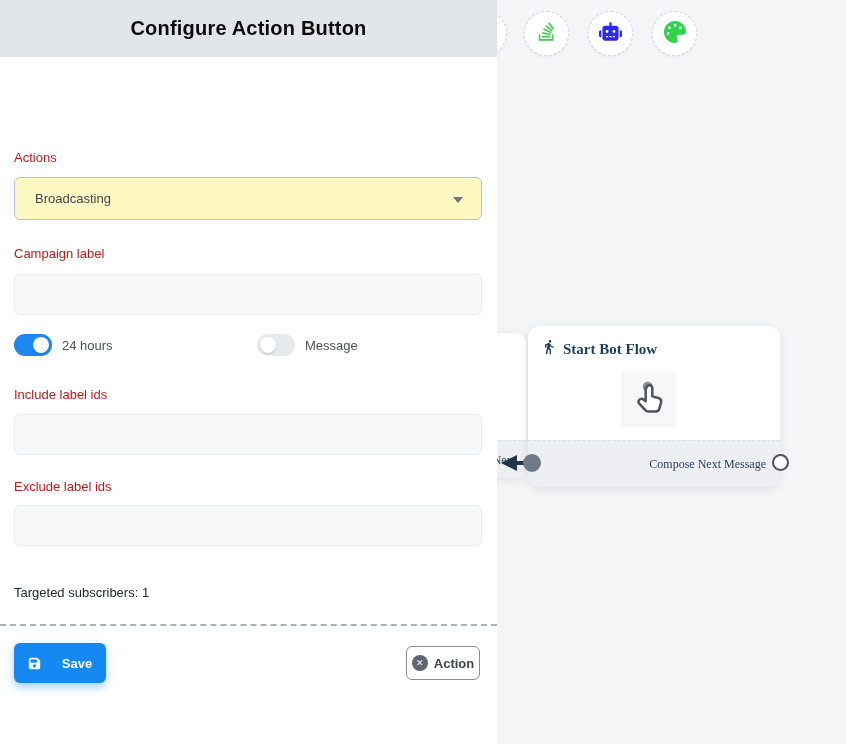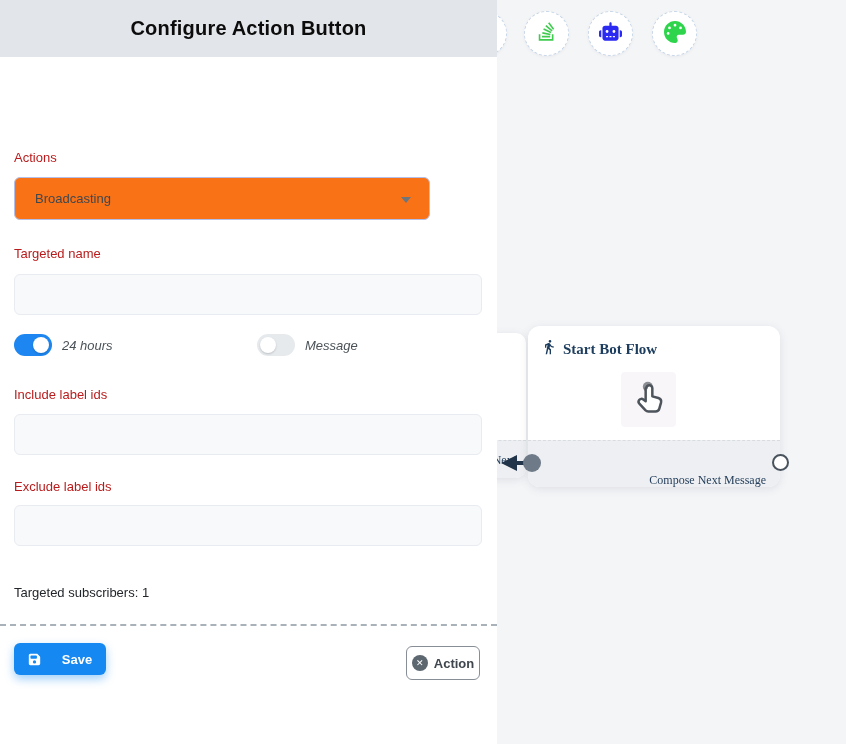--- a/index.html
+++ b/index.html
@@ -17,54 +17,54 @@
   #node-main { left:528px; top:326px; width:252px; height:161px; border-radius:12px; }
   .node-header { position:absolute; left:13px; top:13px; display:flex; align-items:center; gap:6px;
     color:#1d3d5e; font-size:15px; font-weight:700; }
   .tap-zone { position:absolute; left:93px; top:46px; width:55px; height:55px; background:#f9f6fa;
     border-radius:4px; display:flex; align-items:center; justify-content:center; }
   .node-footer { position:absolute; left:0; right:0; bottom:0; background:#edeff2;
     border-top:1px dashed #d8dce0; color:#27405c; font-size:12px; }
   #node-main .node-footer { height:47px; border-radius:0 0 12px 12px; }
   #node-back .node-footer { position:absolute; left:0; right:0; bottom:0; border-radius:0 0 10px 10px; }
   .port-label-left { position:absolute; left:12px; top:0; line-height:46px; }
-  .port-label-right { position:absolute; right:12px; top:16px; line-height:46px; }
+  .port-label-right { position:absolute; right:12px; top:0; line-height:46px; }
   .port-open { position:absolute; left:244px; top:13px; width:17px; height:17px; border-radius:50%;
     background:#fff; border:2px solid #49535d; }
   .edge-line { position:absolute; left:511px; top:461px; width:23px; height:4px; background:#21344a; z-index:3; }
   .edge-arrow { position:absolute; left:501px; top:455px; width:0; height:0; z-index:3;
     border-top:8px solid transparent; border-bottom:8px solid transparent; border-right:16px solid #21344a; }
   .port-filled { position:absolute; left:523px; top:454px; width:18px; height:18px; border-radius:50%;
     background:#6e7a87; z-index:3; }
 
   
   #panel { position:absolute; left:0; top:0; width:497px; height:744px; background:#fff; z-index:10; }
   #panel-header { height:57px; background:#e2e5e9; display:flex; align-items:center; justify-content:center; }
   #panel-header h1 { font-size:20px; font-weight:700; color:#0c0c0c; letter-spacing:.2px; }
   .pcontent { position:relative; }
   .field-label { position:absolute; left:14px; font-size:13px; color:#b91c1c; }
-  .select-box { position:absolute; left:14px; width:416px; height:43px; background:#f97316;
+  .select-box { position:absolute; left:14px; width:468px; height:43px; background:#fef9c3;
     border:1px solid #b3bfe9; border-radius:6px; display:flex; align-items:center;
     padding:0 20px; font-size:13px; color:#40474e; cursor:pointer; }
   .caret-down { position:absolute; right:18px; top:19px; width:0; height:0;
     border-left:5px solid transparent; border-right:5px solid transparent; border-top:6px solid #6d757d; }
   .text-input { position:absolute; left:14px; width:468px; height:41px; background:#f8f9fb;
     border:1px solid #e8ebf0; border-radius:6px; padding:0 12px; font-size:13px; color:#33383d; outline:none; }
   .toggle-row { position:absolute; display:flex; align-items:center; gap:10px; }
   .toggle { position:relative; width:38px; height:22px; border-radius:11px; cursor:pointer; }
   .toggle.on { background:#1d86f0; }
   .toggle.off { background:#e7eaed; }
   .toggle .knob { position:absolute; top:3px; width:16px; height:16px; border-radius:50%; background:#fff;
     box-shadow:0 1px 2px rgba(0,0,0,.18); }
   .toggle.on .knob { right:3px; }
   .toggle.off .knob { left:3px; }
-  .toggle-label { font-size:13px; color:#4b5258;font-style:italic; }
+  .toggle-label { font-size:13px; color:#4b5258; }
   .muted-text { position:absolute; left:14px; font-size:13px; color:#23272b; }
   .dashed-divider { position:absolute; left:0; top:567px; width:497px; border-top:2px dashed #a9b1b9; }
-  .btn-save { position:absolute; left:14px; top:586px; width:92px; height:32px; background:#1589f1;
+  .btn-save { position:absolute; left:14px; top:586px; width:92px; height:40px; background:#1589f1;
     border:none; border-radius:6px; color:#fff; font-size:13px; font-weight:700;
     display:flex; align-items:center; justify-content:center; gap:21px; cursor:pointer;
     box-shadow:0 4px 10px rgba(21,137,241,.40); font-family:inherit; }
   .btn-close { position:absolute; left:406px; top:589px; width:74px; height:34px; background:#fff;
     border:1px solid #878e96; border-radius:6px; color:#3f464d; font-size:13px; font-weight:600;
     display:flex; align-items:center; justify-content:center; gap:6px; cursor:pointer; font-family:inherit; }
   .circle-x { width:16px; height:16px; border-radius:50%; background:#5d6770; color:#fff;
     display:flex; align-items:center; justify-content:center; font-size:9px; line-height:1; }
 </style>
 </head>
@@ -135,21 +135,21 @@
     </div>
 
     <div class="pcontent">
 
       <span class="field-label" style="top:93px">Actions</span>
       <div class="select-box" style="top:120px">
         <span>Broadcasting</span>
         <span class="caret-down"></span>
       </div>
 
-      <span class="field-label" style="top:189px">Targeted name</span>
+      <span class="field-label" style="top:189px">Campaign label</span>
       <input class="text-input" style="top: 217px;" value="">
 
       <div class="toggle-row" style="left:14px; top:277px">
         <div class="toggle on">
             <div class="knob"></div>
           </div>
         <span class="toggle-label">24 hours</span>
       </div>
       <div class="toggle-row" style="left:257px; top:277px">
         <div class="toggle off">

